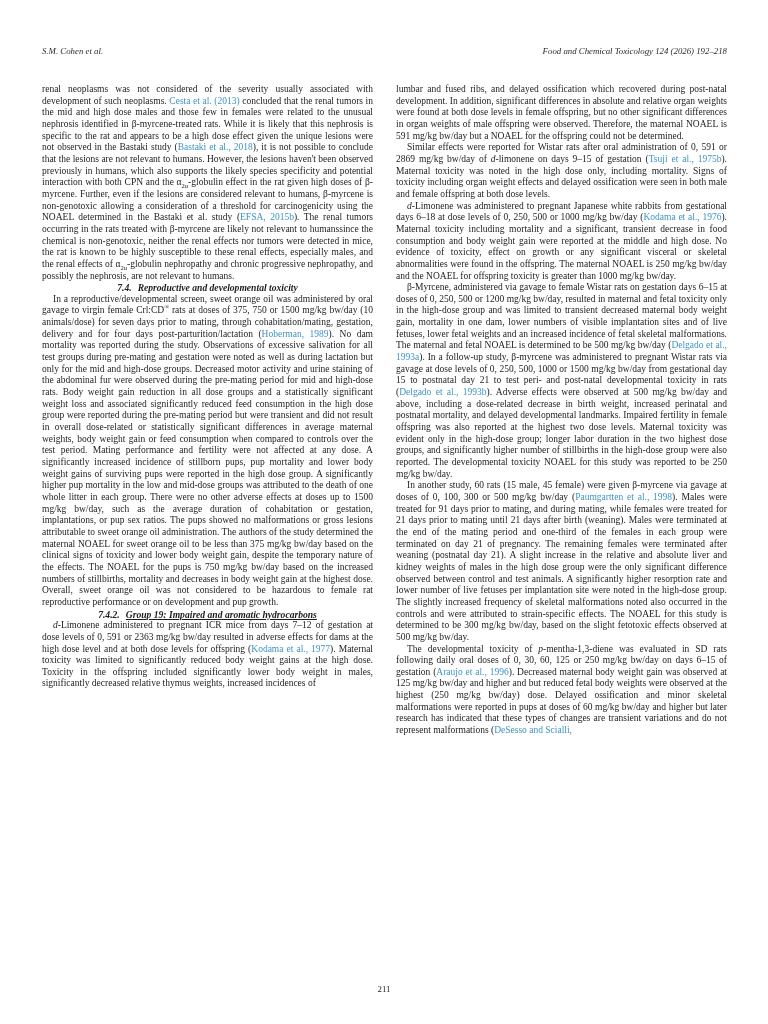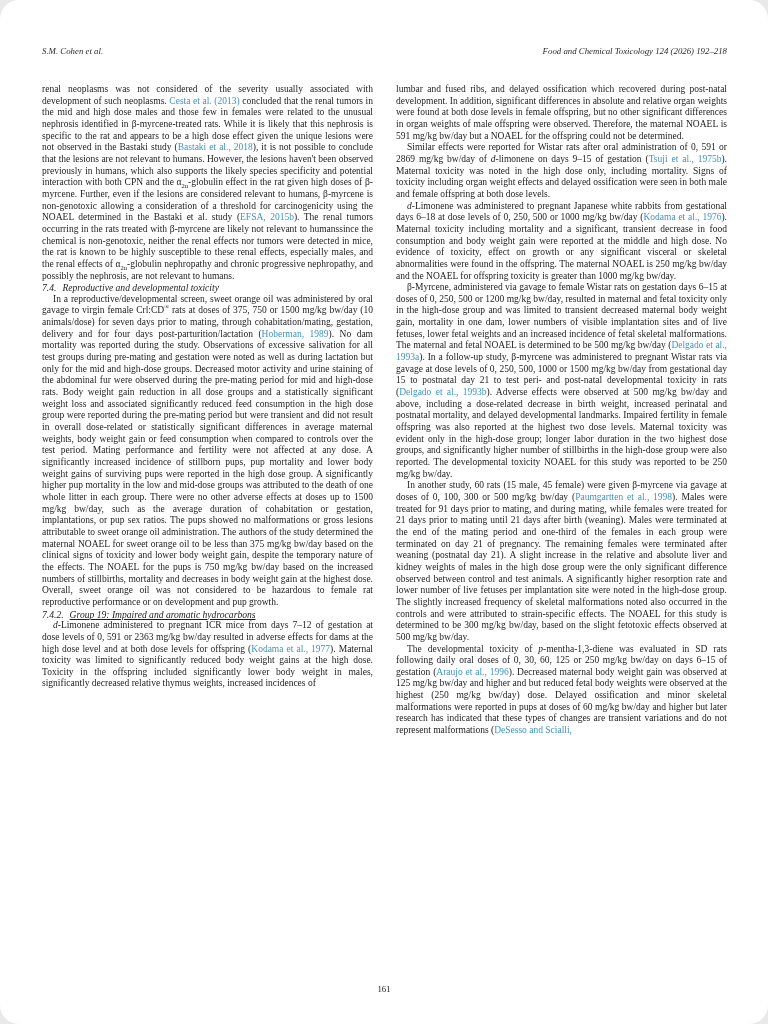--- a/index.html
+++ b/index.html
@@ -4,43 +4,42 @@
 <style>
   html, body { margin: 0; padding: 0; background: #e9e9e9; }
   .page {
     position: relative;
     width: 768px; height: 1024px;
     margin: 0 auto;
     background: #ffffff;
     font-family: "Liberation Serif", "DejaVu Serif", serif;
     color: #1c1c1c;
     overflow: hidden;
-    border-radius: 19px;
   }
   .running-header {
     position: absolute; top: 46px; left: 42px; right: 41px;
     display: flex; justify-content: space-between;
     font-style: italic; font-size: 8.8px; color: #2a2a2a;
   }
   .article-body {
     position: absolute; top: 84px; left: 42px; right: 41px;
     display: flex; gap: 23px;
   }
   .col {
     width: 331px; height: 918px; overflow: hidden;
     text-align: justify;
     font-size: 9.5px; line-height: 11.65px;
     hyphens: auto; -webkit-hyphens: auto;
   }
   .col p { margin: 0; }
   .col p.indent { text-indent: 11px; }
   .h-section, .h-sub {
     margin: 13px 0 0 0;
-    font-style: italic; font-size: 9.6px; font-weight: normal;
-    text-align: left;
+    font-style: italic; font-size: 9.6px; font-weight: bold;
+    text-align: center;
   }
   .num-gap { display: inline-block; width: 6px; }
   .cite { color: #3e94c3; text-decoration: none; cursor: pointer; }
   .u { text-decoration: underline; }
   sup, sub { font-size: 6.5px; line-height: 0; }
   .page-footer {
     position: absolute; bottom: 30px; left: 0; right: 0;
     text-align: center; font-size: 8.8px; color: #1c1c1c;
   }
 </style>
@@ -66,16 +65,16 @@
         <p class=""><span>lumbar and fused ribs, and delayed ossification which recovered during post-natal development. In addition, significant differences in absolute and relative organ weights were found at both dose levels in female offspring, but no other significant differences in organ weights of male offspring were observed. Therefore, the maternal NOAEL is 591 mg/kg bw/day but a NOAEL for the offspring could not be determined.</span></p>
         <p class="indent"><span>Similar effects were reported for Wistar rats after oral administration of 0, 591 or 2869 mg/kg bw/day of </span><i>d</i><span>-limonene on days 9–15 of gestation (</span><a class="cite">Tsuji et al., 1975b</a><span>). Maternal toxicity was noted in the high dose only, including mortality. Signs of toxicity including organ weight effects and delayed ossification were seen in both male and female offspring at both dose levels.</span></p>
         <p class="indent"><i>d</i><span>-Limonene was administered to pregnant Japanese white rabbits from gestational days 6–18 at dose levels of 0, 250, 500 or 1000 mg/kg bw/day (</span><a class="cite">Kodama et al., 1976</a><span>). Maternal toxicity including mortality and a significant, transient decrease in food consumption and body weight gain were reported at the middle and high dose. No evidence of toxicity, effect on growth or any significant visceral or skeletal abnormalities were found in the offspring. The maternal NOAEL is 250 mg/kg bw/day and the NOAEL for offspring toxicity is greater than 1000 mg/kg bw/day.</span></p>
         <p class="indent"><span>β-Myrcene, administered via gavage to female Wistar rats on gestation days 6–15 at doses of 0, 250, 500 or 1200 mg/kg bw/day, resulted in maternal and fetal toxicity only in the high-dose group and was limited to transient decreased maternal body weight gain, mortality in one dam, lower numbers of visible implantation sites and of live fetuses, lower fetal weights and an increased incidence of fetal skeletal malformations. The maternal and fetal NOAEL is determined to be 500 mg/kg bw/day (</span><a class="cite">Delgado et al., 1993a</a><span>). In a follow-up study, β-myrcene was administered to pregnant Wistar rats via gavage at dose levels of 0, 250, 500, 1000 or 1500 mg/kg bw/day from gestational day 15 to postnatal day 21 to test peri- and post-natal developmental toxicity in rats (</span><a class="cite">Delgado et al., 1993b</a><span>). Adverse effects were observed at 500 mg/kg bw/day and above, including a dose-related decrease in birth weight, increased perinatal and postnatal mortality, and delayed developmental landmarks. Impaired fertility in female offspring was also reported at the highest two dose levels. Maternal toxicity was evident only in the high-dose group; longer labor duration in the two highest dose groups, and significantly higher number of stillbirths in the high-dose group were also reported. The developmental toxicity NOAEL for this study was reported to be 250 mg/kg bw/day.</span></p>
         <p class="indent"><span>In another study, 60 rats (15 male, 45 female) were given β-myrcene via gavage at doses of 0, 100, 300 or 500 mg/kg bw/day (</span><a class="cite">Paumgartten et al., 1998</a><span>). Males were treated for 91 days prior to mating, and during mating, while females were treated for 21 days prior to mating until 21 days after birth (weaning). Males were terminated at the end of the mating period and one-third of the females in each group were terminated on day 21 of pregnancy. The remaining females were terminated after weaning (postnatal day 21). A slight increase in the relative and absolute liver and kidney weights of males in the high dose group were the only significant difference observed between control and test animals. A significantly higher resorption rate and lower number of live fetuses per implantation site were noted in the high-dose group. The slightly increased frequency of skeletal malformations noted also occurred in the controls and were attributed to strain-specific effects. The NOAEL for this study is determined to be 300 mg/kg bw/day, based on the slight fetotoxic effects observed at 500 mg/kg bw/day.</span></p>
         <p class="indent"><span>The developmental toxicity of </span><i>p</i><span>-mentha-1,3-diene was evaluated in SD rats following daily oral doses of 0, 30, 60, 125 or 250 mg/kg bw/day on days 6–15 of gestation (</span><a class="cite">Araujo et al., 1996</a><span>). Decreased maternal body weight gain was observed at 125 mg/kg bw/day and higher and but reduced fetal body weights were observed at the highest (250 mg/kg bw/day) dose. Delayed ossification and minor skeletal malformations were reported in pups at doses of 60 mg/kg bw/day and higher but later research has indicated that these types of changes are transient variations and do not represent malformations (</span><a class="cite">DeSesso and Scialli,</a></p>
       </div>
   </div>
 
   <div class="page-footer">
-    <span>161</span>
+    <span>211</span>
   </div>
 
 </div>
 
 </body></html>

